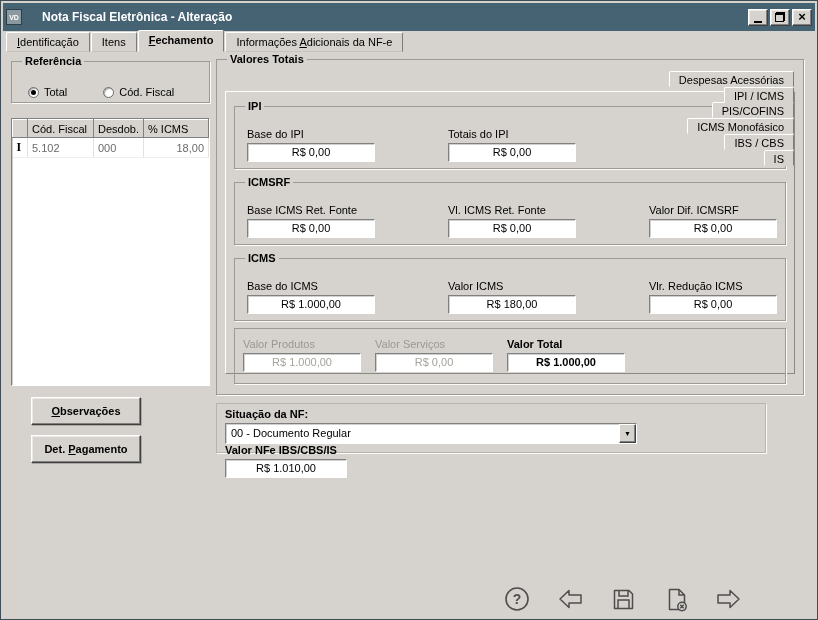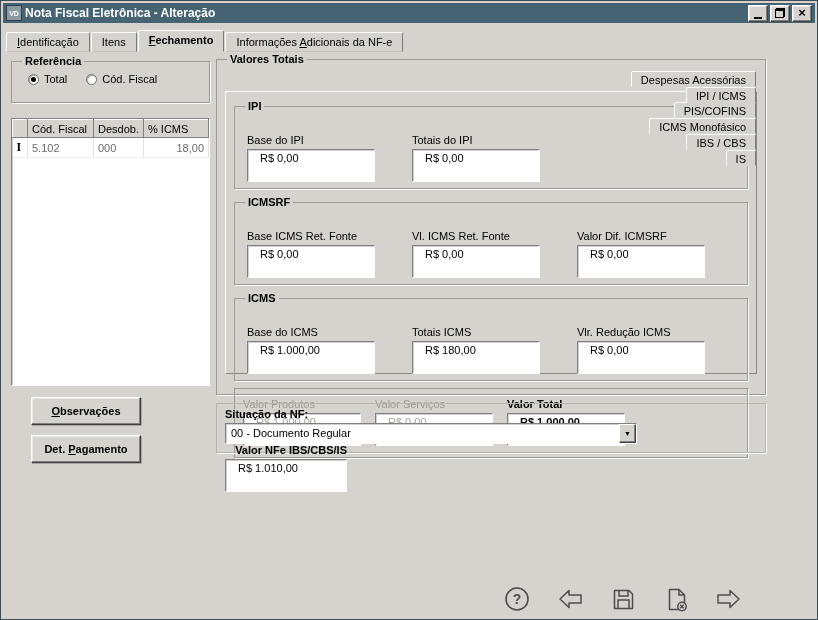--- a/index.html
+++ b/index.html
@@ -3,22 +3,22 @@
 <meta charset="utf-8">
 <style>
   * { box-sizing:border-box; margin:0; padding:0; }
   body { background:#888; }
   .window {
     position:relative; width:818px; height:620px; background:#d6d3ce;
     font-family:"Liberation Sans", sans-serif; font-size:11px; color:#000;
     border:1px solid #3d4c55; overflow:hidden;
   }
   
-  .titlebar { position:absolute; top:2px; left:2px; right:2px; height:20px; background:#456372;
-    display:flex; align-items:center; gap:3px; padding:0 3px; }
+  .titlebar { position:absolute; top:2px; left:2px; right:2px; height:28px; background:#456372;
+    display:flex; align-items:center; gap:20px; padding:0 3px; }
   .app-icon { width:16px; height:16px; background:#8b99a1; color:#fff; font-size:7px; font-weight:bold;
     display:flex; align-items:center; justify-content:center; border:1px solid #2e3f48; flex:none; }
   .title { color:#fff; font-weight:bold; font-size:12px; flex:1; white-space:nowrap; overflow:hidden; }
   .win-btns { display:flex; gap:2px; }
   .winbtn { width:20px; height:17px; background:#d6d3ce; border:1px solid; border-color:#fff #404040 #404040 #fff;
     box-shadow:inset -1px -1px 0 #808080, inset 1px 1px 0 #ecebe7; display:flex; align-items:center; justify-content:center; padding:0; }
   .glyph-min { width:8px; height:2px; background:#000; margin-top:9px; }
   .glyph-restore { position:relative; width:10px; height:10px; }
   .glyph-restore::before { content:""; position:absolute; right:0; top:0; width:7px; height:6px; border:1px solid #000; border-top-width:2px; }
   .glyph-restore::after { content:""; position:absolute; left:0; bottom:0; width:7px; height:6px; border:1px solid #000; border-top-width:2px; background:#d6d3ce; }
@@ -27,21 +27,21 @@
   .tabstrip { position:absolute; top:29px; left:5px; display:flex; align-items:flex-end; height:22px; }
   .tab { height:20px; padding:3px 10px 0; background:#d6d3ce; border:1px solid; border-color:#fff #7b7b7b #c6c3bd #fff;
     border-radius:2px 2px 0 0; margin-right:1px; white-space:nowrap; }
   .tab.active { height:22px; font-weight:bold; border-bottom-color:#d6d3ce; position:relative; z-index:1; }
   .u { text-decoration:underline; }
   
   fieldset.groupbox { border:1px solid #9c9a95; box-shadow:1px 1px 0 rgba(255,255,255,.9); padding:4px 8px 6px; }
   fieldset.groupbox > legend { padding:0 3px; margin-left:2px; font-weight:bold; }
   
   .ref-box { position:absolute; left:10px; top:54px; width:199px; height:48px; }
-  .radio-row { display:flex; gap:19px; padding-left:8px; margin-top:2px; }
+  .radio-row { display:flex; gap:36px; padding-left:8px; margin-top:15px; }
   .radio { display:flex; align-items:center; gap:5px; }
   .radio-circle { width:11px; height:11px; border-radius:50%; background:#fff; border:1px solid #6d6d6d;
     box-shadow:inset 1px 1px 1px rgba(0,0,0,.35); position:relative; flex:none; }
   .radio-circle.checked::after { content:""; position:absolute; left:2px; top:2px; width:5px; height:5px; background:#000; border-radius:50%; }
   
   .grid { position:absolute; left:10px; top:117px; width:199px; height:268px; background:#fff;
     border:1px solid; border-color:#808080 #fff #fff #808080; box-shadow:inset 1px 1px 0 rgba(0,0,0,.2); overflow:hidden; }
   .grid table { border-collapse:collapse; width:100%; table-layout:fixed; }
   .grid th { background:#d6d3ce; border:1px solid; border-color:#fff #808080 #808080 #fff;
     font-weight:normal; text-align:left; padding:2px 4px; height:18px; overflow:hidden; white-space:nowrap; }
@@ -54,43 +54,43 @@
     font-weight:bold; font-family:inherit; font-size:11px; }
   .btn-obs { top:396px; } .btn-det { top:434px; }
   
   .vt-box { position:absolute; left:215px; top:52px; width:550px; height:342px; padding:2px 6px 6px; }
   .subtabstrip { display:flex; align-items:flex-end; height:21px; margin:2px 0 0 2px; position:relative; z-index:2;flex-direction:column; }
   .subtab { height:18px; padding:2px 9px 0; border:1px solid; border-color:#fff #7b7b7b transparent #fff;
     border-radius:2px 2px 0 0; background:#d6d3ce; white-space:nowrap; margin-right:1px; }
   .subtab.active { height:21px; margin-bottom:-1px; border-bottom:1px solid #d6d3ce; z-index:3; }
   .tabpage { position:relative; margin-top:-1px; border:1px solid; border-color:#fff #8a8884 #8a8884 #fff; padding:8px 8px 4px; height:283px; }
   .inner-gb { margin-bottom:7px; padding:1px 8px 8px; }
-  .fieldrow { display:flex; padding-left:4px; margin-top:18px; }
+  .fieldrow { display:flex; padding-left:4px; margin-top:12px;gap:36px; }
   .field { width:128px; margin-right:37px; }
   .field:last-child { margin-right:0; }
   .flabel { margin-bottom:3px; white-space:nowrap; }
-  .fvalue { height:33px; line-height:17px; background:#fff; border:1px solid; border-color:#808080 #fff #fff #808080;
-    box-shadow:inset 1px 1px 0 rgba(0,0,0,.18); text-align:left; padding:0 12px; overflow:hidden; white-space:nowrap; }
+  .fvalue { height:19px; line-height:17px; background:#fff; border:1px solid; border-color:#808080 #fff #fff #808080;
+    box-shadow:inset 1px 1px 0 rgba(0,0,0,.18); text-align:center; padding:0 12px; overflow:hidden; white-space:nowrap; }
   .totals-box { border:1px solid #9c9a95; box-shadow:1px 1px 0 rgba(255,255,255,.9); padding:9px 8px 11px; display:flex; margin-top:4px; }
   .totals-box .field { width:118px; margin-right:14px; }
   .disabled-field .flabel { color:#9b9890; }
   .disabled-field .fvalue { color:#a6a39d; }
   .total-field .flabel, .total-field .fvalue { font-weight:bold; }
   
   .situacao { position:absolute; left:215px; top:402px; width:550px; height:50px; border:1px solid #b7b4ae;
     box-shadow:1px 1px 0 rgba(255,255,255,.9); padding:4px 8px 0; display:flex; justify-content:space-between;flex-direction:column; }
   .sit-label { font-weight:bold; margin-bottom:3px; white-space:nowrap; }
   .sit-left { width:412px; }
   .combo { display:flex; height:21px; background:#fff; border:1px solid; border-color:#808080 #fff #fff #808080;
     box-shadow:inset 1px 1px 0 rgba(0,0,0,.18); }
   .combo-text { flex:1; line-height:19px; padding:0 5px; white-space:nowrap; overflow:hidden; }
   .combo-btn { width:17px; background:#d6d3ce; border:1px solid; border-color:#fff #404040 #404040 #fff;
     box-shadow:inset -1px -1px 0 #808080; font-size:7px; display:flex; align-items:center; justify-content:center; color:#000; }
   .sit-right { width:122px; }
-  .sit-right .sit-label { text-align:right; }
+  .sit-right .sit-label { text-align:left; }
   
   .toolbar { position:absolute; left:500px; top:583px; display:flex; gap:21px; }
   .tbtn { width:32px; height:30px; background:transparent; border:none; padding:0; display:flex; align-items:center; justify-content:center; }
   .tbtn svg { stroke:#4d4d4d; fill:none; stroke-width:1.5; }
 </style>
 </head>
 <body>
 
 <div class="window">
 
@@ -210,21 +210,21 @@
       </fieldset>
 
       <fieldset class="groupbox inner-gb">
         <legend>ICMS</legend>
         <div class="fieldrow">
           <div class="field">
             <div class="flabel">Base do ICMS</div>
             <div class="fvalue">R$ 1.000,00</div>
           </div>
           <div class="field">
-            <div class="flabel">Totais ICMS</div>
+            <div class="flabel">Valor ICMS</div>
             <div class="fvalue">R$ 180,00</div>
           </div>
           <div class="field">
             <div class="flabel">Vlr. Redução ICMS</div>
             <div class="fvalue">R$ 0,00</div>
           </div>
         </div>
       </fieldset>
 
       <div class="totals-box">

